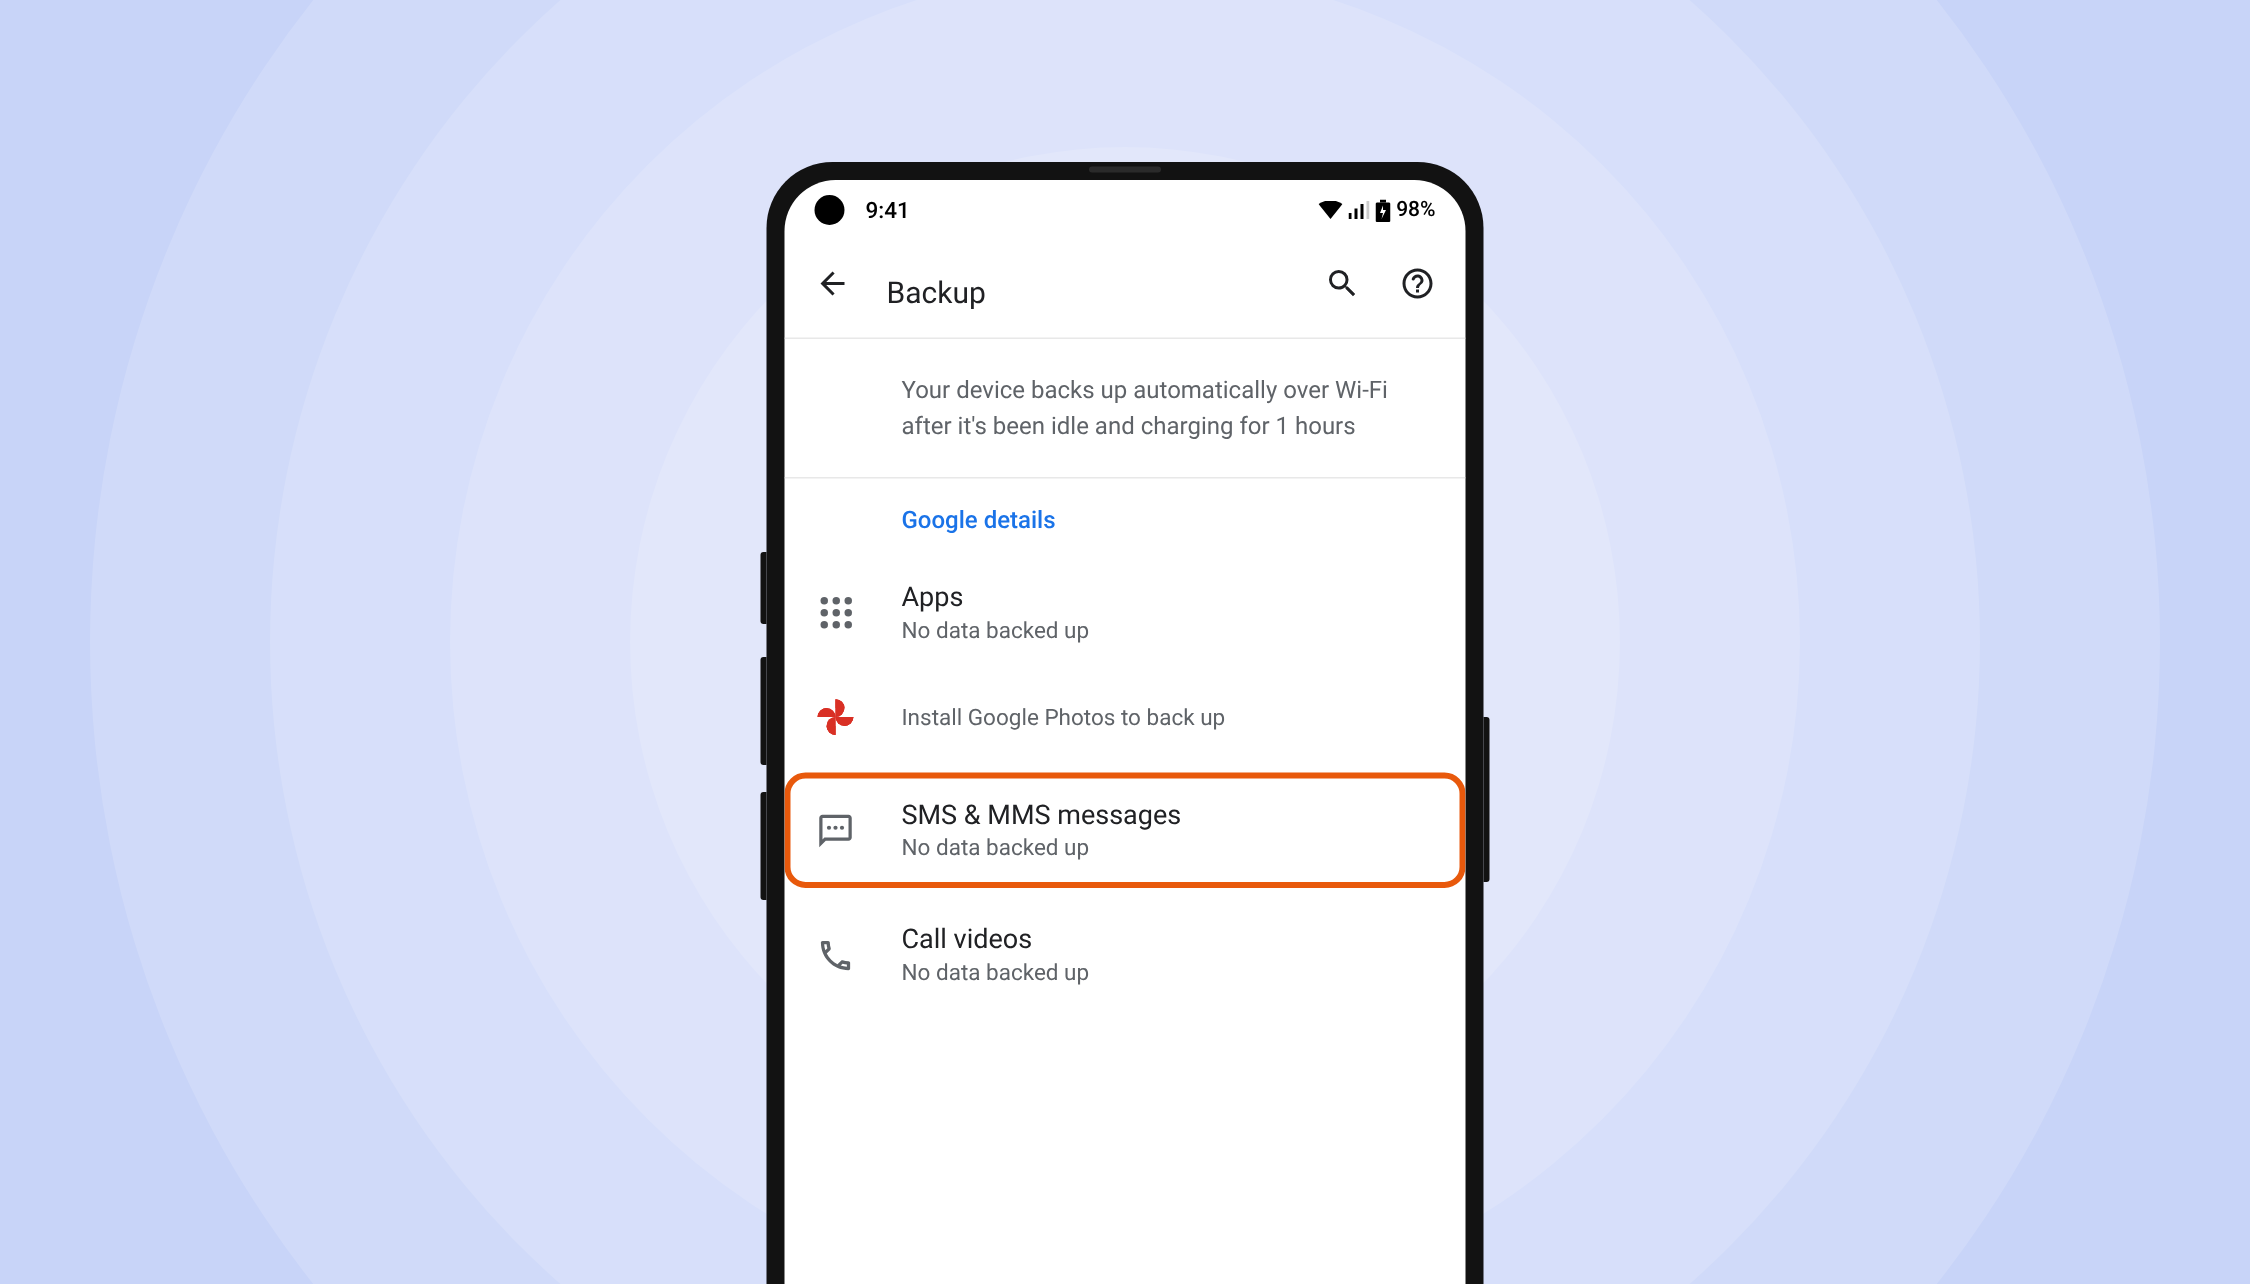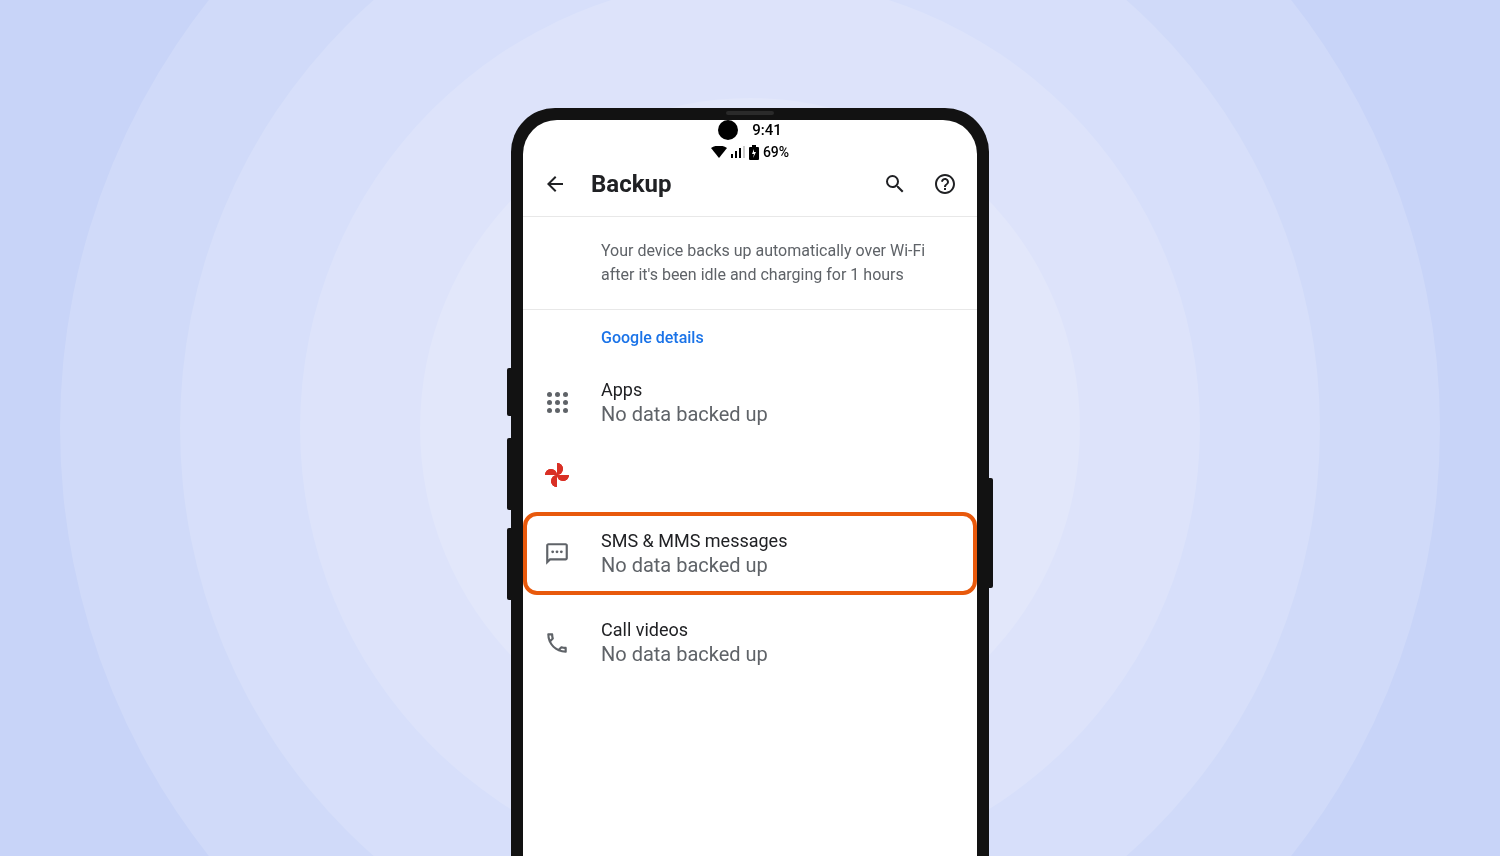--- a/index.html
+++ b/index.html
@@ -80,21 +80,20 @@
   overflow: hidden;
   position: relative;
 }
 
 .statusbar {
   height: 40px;
   display: flex;
   align-items: center;
   padding: 0 20px;
   justify-content: space-between;
-  flex-direction: column;
 }
 .camera-punch {
   width: 20px;
   height: 20px;
   background: #000;
   border-radius: 50%;
   margin-right: 14px;
 }
 .sb-left { display: flex; align-items: center; }
 .sb-time { font-size: 15px; font-weight: 500; color: #000; }
@@ -102,23 +101,24 @@
 .sb-right svg { display: block; }
 
 .appbar {
   display: flex;
   align-items: center;
   padding: 10px 18px 18px 18px;
   gap: 22px;
 }
 .appbar-title {
   flex: 1;
-  font-size: 24px;
-  font-weight: 700;
+  font-size: 20px;
+  font-weight: 400;
   color: #202124;
+  margin-top: 13px;
 }
 .icon-btn {
   display: flex;
   align-items: center;
   justify-content: center;
   width: 28px;
   height: 28px;
   cursor: pointer;
 }
 
@@ -148,21 +148,21 @@
 }
 .list-item .item-icon {
   width: 40px;
   display: flex;
   align-items: center;
   justify-content: center;
   flex-shrink: 0;
 }
 .item-text { flex: 1; }
 .item-title { font-size: 18px; color: #202124; margin-bottom: 2px; }
-.item-subtitle { font-size: 20px; color: #5f6368; }
+.item-subtitle { font-size: 15px; color: #5f6368; }
 
 .highlight-box {
   border: 4px solid #e8590c;
   border-radius: 14px;
   padding: 14px 18px 14px 10px;
   margin: 6px 0;
 }
 
 .apps-grid-icon {
   display: grid;
@@ -211,21 +211,21 @@
             <rect x="12" y="0" width="2" height="12" fill="#ccc"></rect>
           </svg>
         </span>
         <span>
           <svg width="10" height="15" viewBox="0 0 10 15">
             <rect x="3" y="0" width="4" height="2" fill="#000"></rect>
             <rect x="0" y="2" width="10" height="13" rx="1" fill="#000"></rect>
             <path d="M5 4 L3 9 L5 9 L4 13 L7 7 L5 7 Z" fill="#fff"></path>
           </svg>
         </span>
-        <span>69%</span>
+        <span>98%</span>
       </div>
     </div>
 
     <div class="appbar">
       <div class="icon-btn">
         <svg width="24" height="24" viewBox="0 0 24 24">
           <path d="M20 11H7.83l5.59-5.59L12 4l-8 8 8 8 1.41-1.41L7.83 13H20v-2z" fill="#202124"></path>
         </svg>
       </div>
       <div class="appbar-title">Backup</div>
@@ -285,20 +285,21 @@
           <path d="M12 12 L1 12 A5.5 5.5 0 0 1 6.5 6.5 L6.5 12 Z" fill="#d93025"></path>
           <g fill="#d93025">
             <path d="M12 1 a5.5 5.5 0 0 1 0 11 v-11z"></path>
             <path d="M23 12 a5.5 5.5 0 0 1 -11 0 h11z"></path>
             <path d="M12 23 a5.5 5.5 0 0 1 0 -11 v11z"></path>
             <path d="M1 12 a5.5 5.5 0 0 1 11 0 h-11z"></path>
           </g>
         </svg>
       </div>
       <div class="item-text">
+        <div class="item-subtitle">Install Google Photos to back up</div>
       </div>
     </div>
 
     <div class="list-item highlight-box">
       <div class="item-icon">
         <svg width="26" height="26" viewBox="0 0 24 24">
           <path d="M20 2H4c-1.1 0-2 .9-2 2v18l4-4h14c1.1 0 2-.9 2-2V4c0-1.1-.9-2-2-2zm0 14H5.17L4 17.17V4h16v12z" fill="#5f6368"></path>
           <circle cx="8" cy="10" r="1.3" fill="#5f6368"></circle>
           <circle cx="12" cy="10" r="1.3" fill="#5f6368"></circle>
           <circle cx="16" cy="10" r="1.3" fill="#5f6368"></circle>

